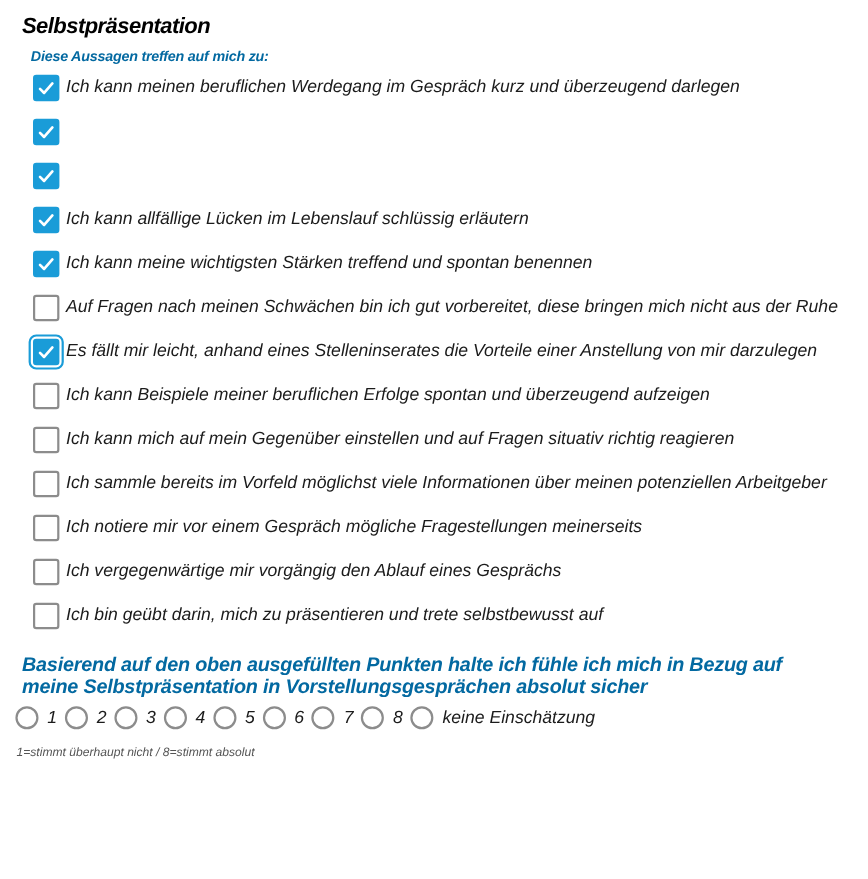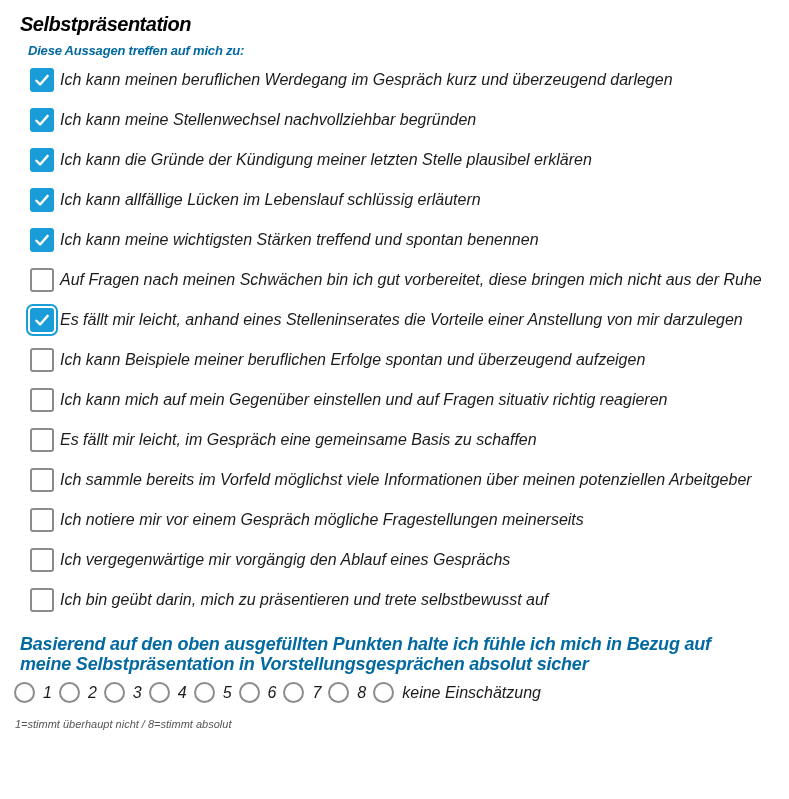--- a/index.html
+++ b/index.html
@@ -130,30 +130,28 @@
     </span>
     <span class="row-label">Ich kann meinen beruflichen Werdegang im Gespräch kurz und überzeugend darlegen</span>
   </div>
 
   <div class="row checked">
     <span class="checkbox">
       <svg class="check-icon" width="18" height="18" viewBox="0 0 24 24" aria-hidden="true">
         <path d="M4.5 13 L9.5 18 L19.5 6.5" fill="none" stroke="#ffffff" stroke-width="3.2" stroke-linecap="round" stroke-linejoin="round"></path>
       </svg>
     </span>
-    <span class="row-label">Ich kann meine Stellenwechsel nachvollziehbar begründen</span>
-  </div>
-
-  <div class="row checked">
-    <span class="checkbox">
-      <svg class="check-icon" width="18" height="18" viewBox="0 0 24 24" aria-hidden="true">
-        <path d="M4.5 13 L9.5 18 L19.5 6.5" fill="none" stroke="#ffffff" stroke-width="3.2" stroke-linecap="round" stroke-linejoin="round"></path>
-      </svg>
-    </span>
-    <span class="row-label">Ich kann die Gründe der Kündigung meiner letzten Stelle plausibel erklären</span>
+  </div>
+
+  <div class="row checked">
+    <span class="checkbox">
+      <svg class="check-icon" width="18" height="18" viewBox="0 0 24 24" aria-hidden="true">
+        <path d="M4.5 13 L9.5 18 L19.5 6.5" fill="none" stroke="#ffffff" stroke-width="3.2" stroke-linecap="round" stroke-linejoin="round"></path>
+      </svg>
+    </span>
   </div>
 
   <div class="row checked">
     <span class="checkbox">
       <svg class="check-icon" width="18" height="18" viewBox="0 0 24 24" aria-hidden="true">
         <path d="M4.5 13 L9.5 18 L19.5 6.5" fill="none" stroke="#ffffff" stroke-width="3.2" stroke-linecap="round" stroke-linejoin="round"></path>
       </svg>
     </span>
     <span class="row-label">Ich kann allfällige Lücken im Lebenslauf schlüssig erläutern</span>
   </div>
@@ -190,26 +188,20 @@
     <span class="row-label">Ich kann Beispiele meiner beruflichen Erfolge spontan und überzeugend aufzeigen</span>
   </div>
 
   <div class="row">
     <span class="checkbox">
       
     </span>
     <span class="row-label">Ich kann mich auf mein Gegenüber einstellen und auf Fragen situativ richtig reagieren</span>
   </div>
 
-  <div class="row">
-    <span class="checkbox">
-      
-    </span>
-    <span class="row-label">Es fällt mir leicht, im Gespräch eine gemeinsame Basis zu schaffen</span>
-  </div>
 
   <div class="row">
     <span class="checkbox">
       
     </span>
     <span class="row-label">Ich sammle bereits im Vorfeld möglichst viele Informationen über meinen potenziellen Arbeitgeber</span>
   </div>
 
   <div class="row">
     <span class="checkbox">

